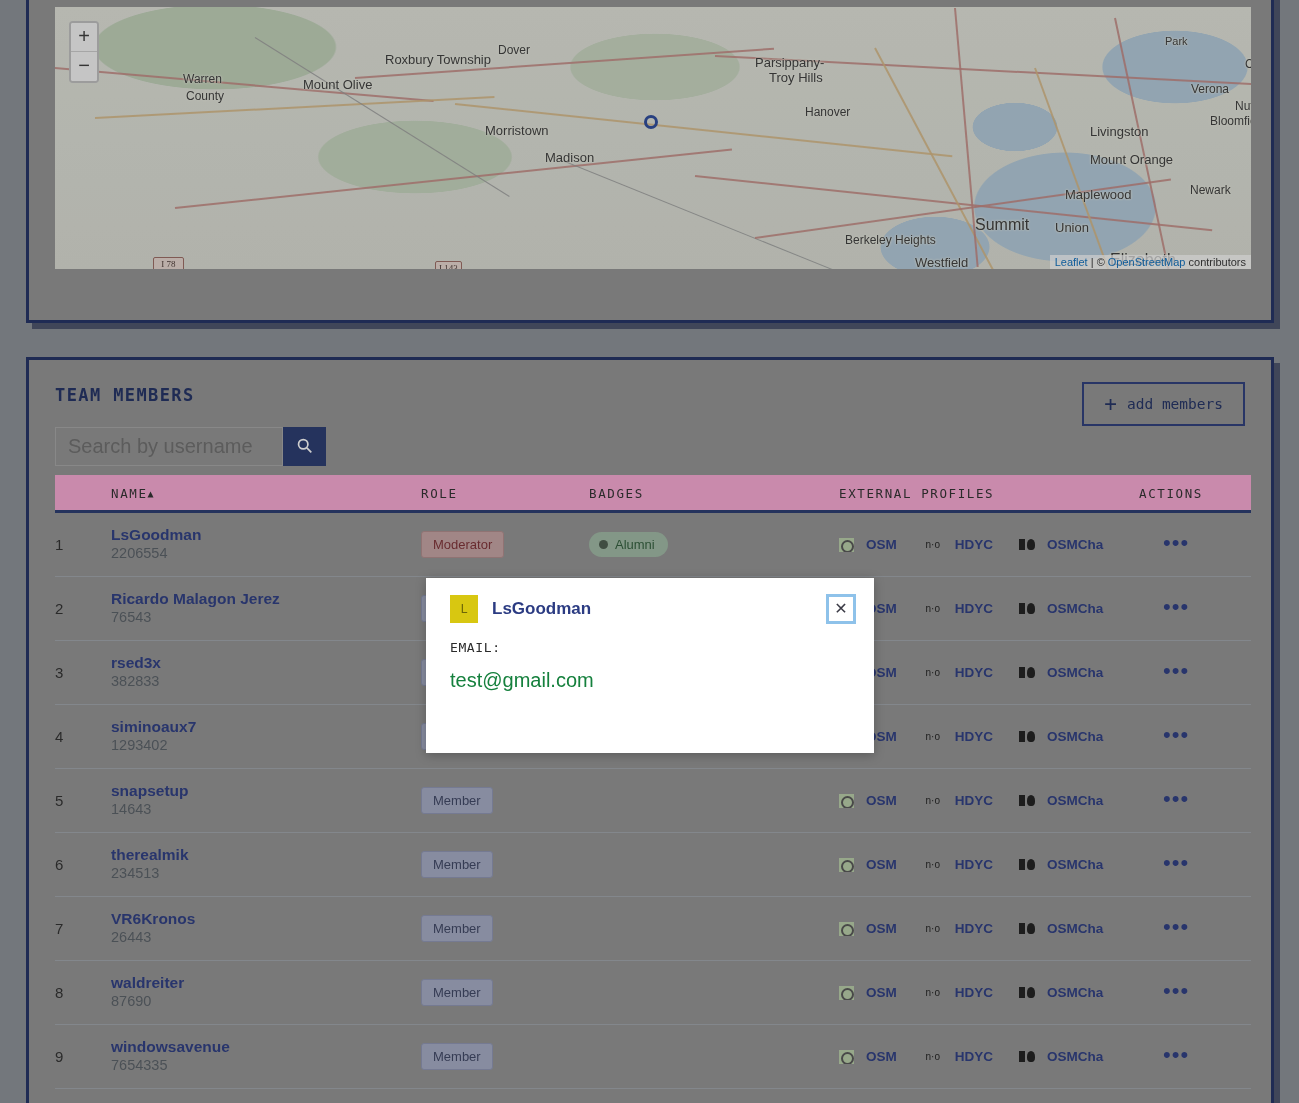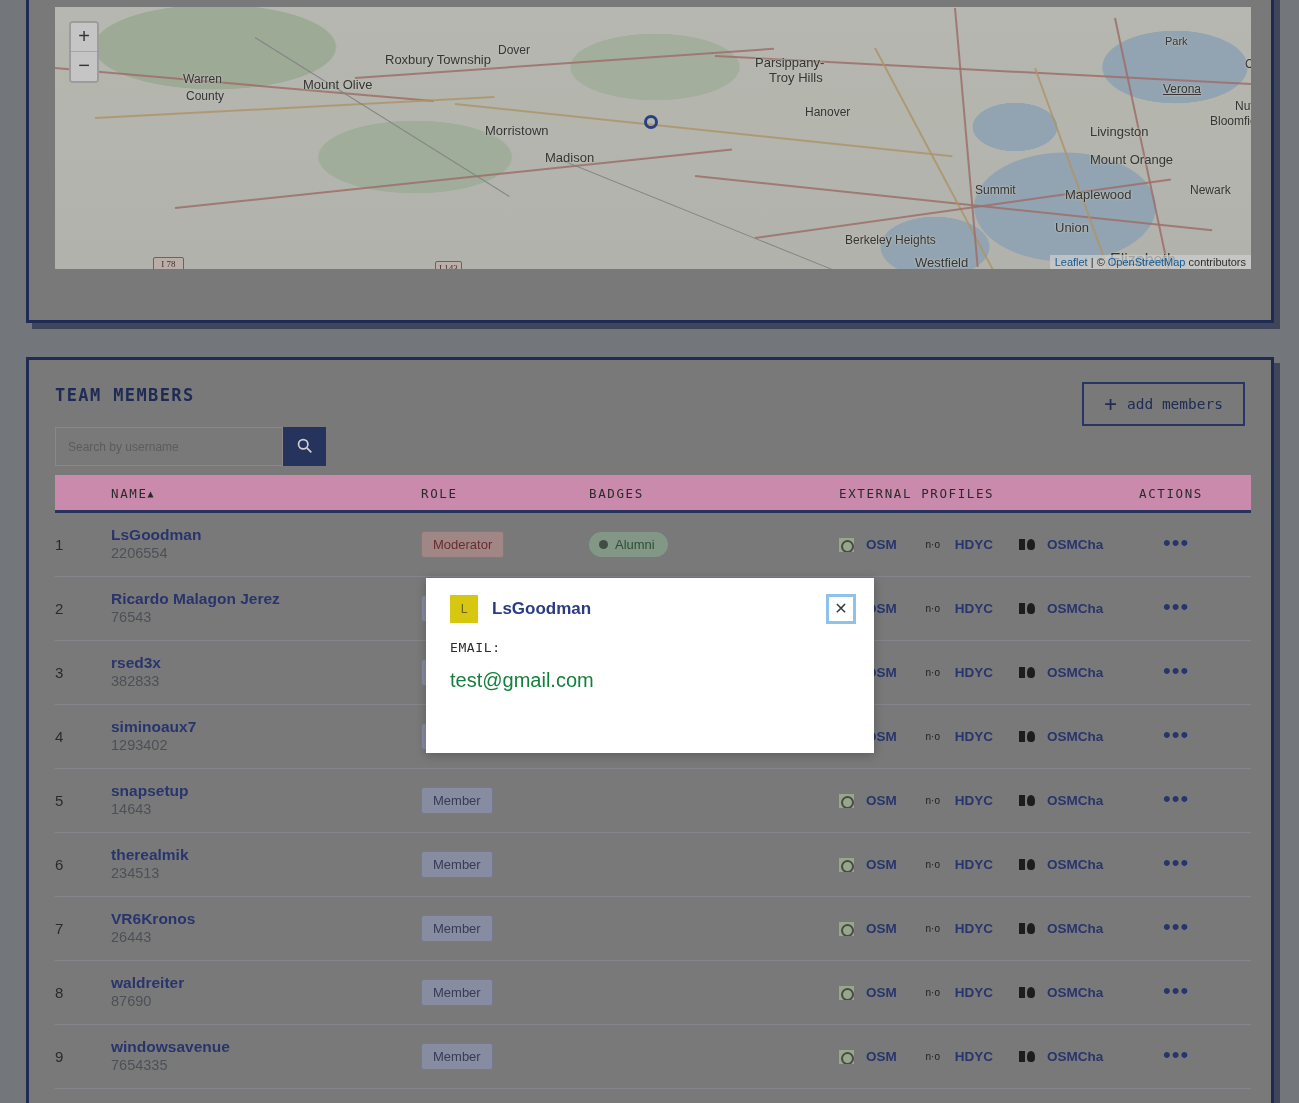--- a/index.html
+++ b/index.html
@@ -153,21 +153,21 @@
   .search-row {
     position: absolute;
     left: 26px; top: 67px;
     display: flex;
   }
   .search-input {
     width: 228px; height: 39px;
     border: 1px solid #a6a6a6;
     background: transparent;
     padding: 0 12px;
-    font-size: 12px;
+    font-size: 20px;
     color: #2b2b2b;
     outline: none;
     font-family: "Liberation Sans", sans-serif;
   }
   .search-input::placeholder { color: #6d6d6d; }
   .search-btn {
     width: 43px; height: 39px;
     background: #27396f;
     border: none;
     display: flex; align-items: center; justify-content: center;
@@ -417,30 +417,30 @@
           <div class="map-label" style="left: 330px; top: 45px; font-size: 13px;">Roxbury Township</div>
           <div class="map-label" style="left: 443px; top: 36px; font-size: 12px;">Dover</div>
           <div class="map-label" style="left: 700px; top: 48px; font-size: 13px;">Parsippany-</div>
           <div class="map-label" style="left: 714px; top: 63px; font-size: 13px;">Troy Hills</div>
           <div class="map-label" style="left: 1190px; top: 50px; font-size: 12px;">Clifton</div>
           <div class="map-label" style="left: 1110px; top: 28px; font-size: 11px;">Park</div>
           <div class="map-label" style="left: 248px; top: 70px; font-size: 13px;">Mount Olive</div>
           <div class="map-label" style="left: 128px; top: 65px; font-size: 12px;">Warren</div>
           <div class="map-label" style="left: 131px; top: 82px; font-size: 12px;">County</div>
           <div class="map-label" style="left: 750px; top: 98px; font-size: 12px;">Hanover</div>
-          <div class="map-label" style="left: 1108px; top: 75px; font-size: 12px; text-decoration: underline;">Verona</div>
+          <div class="map-label" style="left: 1136px; top: 75px; font-size: 12px;">Verona</div>
           <div class="map-label" style="left: 1180px; top: 92px; font-size: 12px;">Nutley</div>
           <div class="map-label" style="left: 430px; top: 116px; font-size: 13px;">Morristown</div>
           <div class="map-label" style="left: 1035px; top: 117px; font-size: 13px;">Livingston</div>
           <div class="map-label" style="left: 1155px; top: 107px; font-size: 12px;">Bloomfield</div>
           <div class="map-label" style="left: 490px; top: 143px; font-size: 13px;">Madison</div>
           <div class="map-label" style="left: 1035px; top: 145px; font-size: 13px;">Mount Orange</div>
           <div class="map-label" style="left: 1010px; top: 180px; font-size: 13px;">Maplewood</div>
           <div class="map-label" style="left: 1135px; top: 176px; font-size: 12px;">Newark</div>
-          <div class="map-label" style="left: 920px; top: 176px; font-size: 12px;">Summit</div>
+          <div class="map-label" style="left: 920px; top: 209px; font-size: 16px;">Summit</div>
           <div class="map-label" style="left: 790px; top: 226px; font-size: 12px;">Berkeley Heights</div>
           <div class="map-label" style="left: 1000px; top: 213px; font-size: 13px;">Union</div>
           <div class="map-label" style="left: 860px; top: 248px; font-size: 13px;">Westfield</div>
           <div class="map-label" style="left: 1055px; top: 244px; font-size: 16px;">Elizabeth</div>
         </div>
       <div id="map-shields">
           <div class="map-shield" style="left: 98px; top: 250px;">I 78<br>US 22</div>
           <div class="map-shield" style="left: 380px; top: 254px;">I 143</div>
         </div>
     </div>

